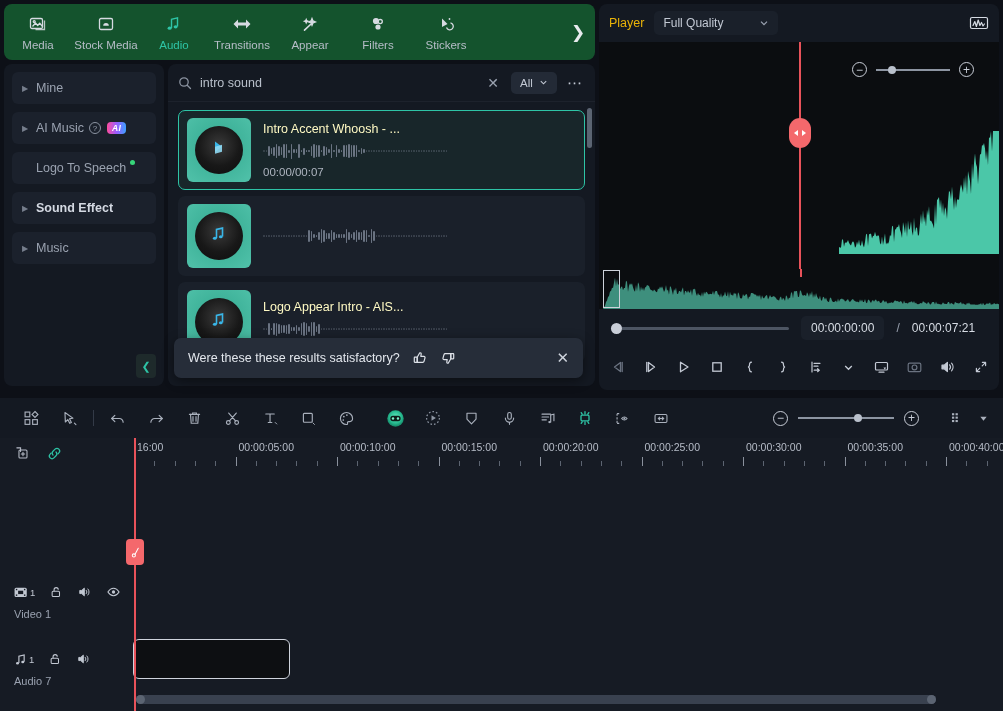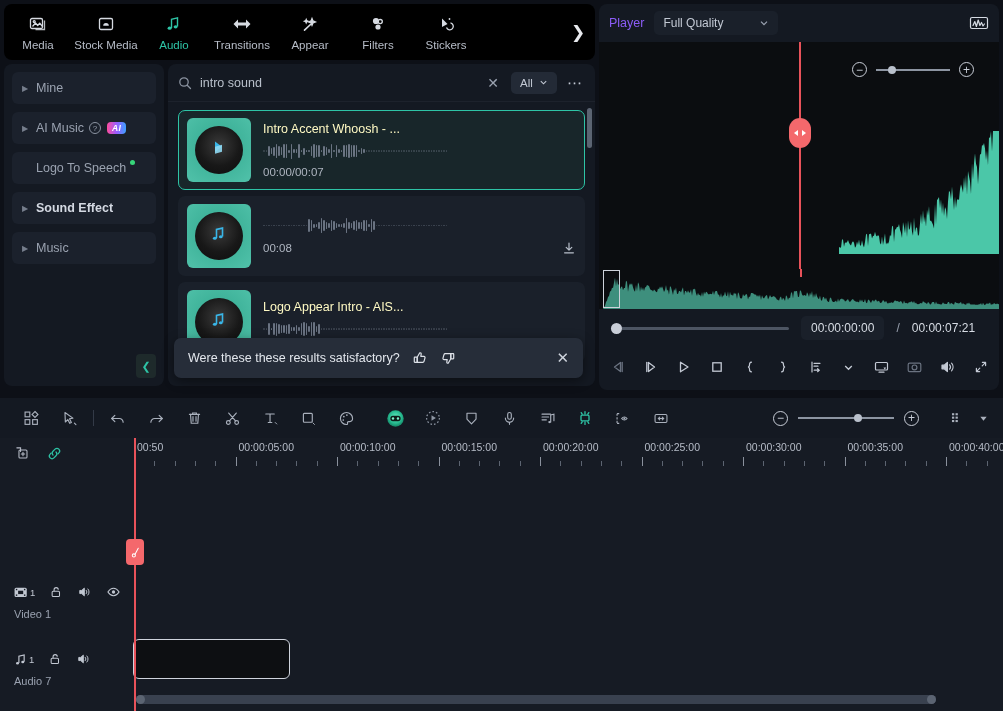--- a/index.html
+++ b/index.html
@@ -8,21 +8,21 @@
     background: #0d1017;
     font-family: "Liberation Sans", sans-serif;
     color: #c9ced8;
     overflow: hidden;
   }
   .app { position: relative; width: 1003px; height: 711px; }
 
   
   .topbar {
     position: absolute; left: 4px; top: 4px; width: 591px; height: 56px;
-    background: #000000; border-radius: 8px;
+    background: #14532d; border-radius: 8px;
     display: flex; align-items: flex-end;
   }
   .tb-item {
     width: 68px; height: 56px;
     display: flex; flex-direction: column; align-items: center; justify-content: center;
     gap: 4px; cursor: pointer;
   }
   .tb-item .ic { height: 22px; display: flex; align-items: center; justify-content: center; }
   .tb-item .lb { font-size: 11.5px; color: #b7bdc8; white-space: nowrap; }
   .tb-item.active .lb { color: #2ec4a6; }
@@ -130,21 +130,21 @@
   .toast-txt { font-size: 12.5px; color: #e3e7ed; }
   .toast-ic { color: #dde1e8; cursor: pointer; display: flex; }
   .toast-x { margin-left: auto; color: #cfd4dd; font-size: 15px; cursor: pointer; }
 
   
   .player {
     position: absolute; left: 599px; top: 4px; width: 400px; height: 386px;
     background: #141922; border-radius: 8px; overflow: hidden;
   }
   .player-head { height: 38px; display: flex; align-items: center; padding: 0 10px; gap: 10px; }
-  .ph-label { font-size: 12.5px; color: #8b5cf6; }
+  .ph-label { font-size: 12.5px; color: #eab308; }
   .quality {
     background: #1a202a; border-radius: 5px; height: 24px; width: 124px;
     display: flex; align-items: center; padding: 0 9px; font-size: 12px;
     color: #c3c9d4; cursor: pointer; justify-content: space-between;
   }
   .ph-right { margin-left: auto; cursor: pointer; color: #d5dae2; display: flex; }
 
   .stage { position: relative; height: 227px; background: #0b0d10; overflow: hidden; }
   .playhead-line { position: absolute; left: 200px; top: 0; width: 2px; height: 227px; background: #e8525a; }
   .playhead-grip {
@@ -550,29 +550,20 @@
               <i style="height: 1.2px; opacity: 0.45;"></i>
               <i style="height: 1.2px; opacity: 0.45;"></i>
               <i style="height: 1.2px; opacity: 0.45;"></i>
               <i style="height: 1.2px; opacity: 0.45;"></i>
               <i style="height: 1.2px; opacity: 0.45;"></i>
               <i style="height: 1.2px; opacity: 0.45;"></i>
               <i style="height: 1.2px; opacity: 0.45;"></i>
               <i style="height: 1.2px; opacity: 0.45;"></i>
               <i style="height: 1.2px; opacity: 0.45;"></i>
             </div>
-          <div class="cmeta">
-            <span class="ctime">00:08</span>
-            <span class="dl">
-              <svg width="14" height="14" viewBox="0 0 14 14" fill="none" stroke="#b9c0cb" stroke-width="1.2">
-                <path d="M7 2v7M4.2 6.4L7 9.2l2.8-2.8" stroke-linecap="round" stroke-linejoin="round"></path>
-                <path d="M2.6 11.8h8.8" stroke-linecap="round"></path>
-              </svg>
-            </span>
-          </div>
         </div>
       </div>
 
       <div class="card">
         <div class="thumb">
           <span class="tic">
             <svg width="22" height="22" viewBox="0 0 22 22" fill="none" stroke="#39b6e8" stroke-width="1.6">
               <path d="M8.5 15V6.5l6-1.4V13.5"></path>
               <ellipse cx="6.8" cy="15.2" rx="1.9" ry="1.5" fill="#39b6e8" stroke="none"></ellipse>
               <ellipse cx="12.8" cy="13.8" rx="1.9" ry="1.5" fill="#39b6e8" stroke="none"></ellipse>
@@ -982,21 +973,21 @@
           </svg>
         </span>
         <span class="thb teal">
           <svg width="17" height="17" viewBox="0 0 18 18" fill="none" stroke="#2ec4a6" stroke-width="1.3" stroke-linecap="round">
             <path d="M7.4 10.6a2.8 2.8 0 010-4l2.2-2.2a2.8 2.8 0 014 4l-1.1 1.1"></path>
             <path d="M10.6 7.4a2.8 2.8 0 010 4l-2.2 2.2a2.8 2.8 0 01-4-4l1.1-1.1"></path>
           </svg>
         </span>
       </div>
       <div class="ruler" id="ruler">
-          <div class="rl" style="left: 1px;">00:50</div>
+          <div class="rl" style="left: 1px;">16:00</div>
           <div class="tick min" style="left: 18.3px;"></div>
           <div class="tick min" style="left: 38.6px;"></div>
           <div class="tick min" style="left: 58.9px;"></div>
           <div class="tick min" style="left: 79.2px;"></div>
           <div class="rl" style="left: 102.5px;">00:00:05:00</div>
           <div class="tick maj" style="left: 99.5px;"></div>
           <div class="tick min" style="left: 119.8px;"></div>
           <div class="tick min" style="left: 140.1px;"></div>
           <div class="tick min" style="left: 160.4px;"></div>
           <div class="tick min" style="left: 180.7px;"></div>

